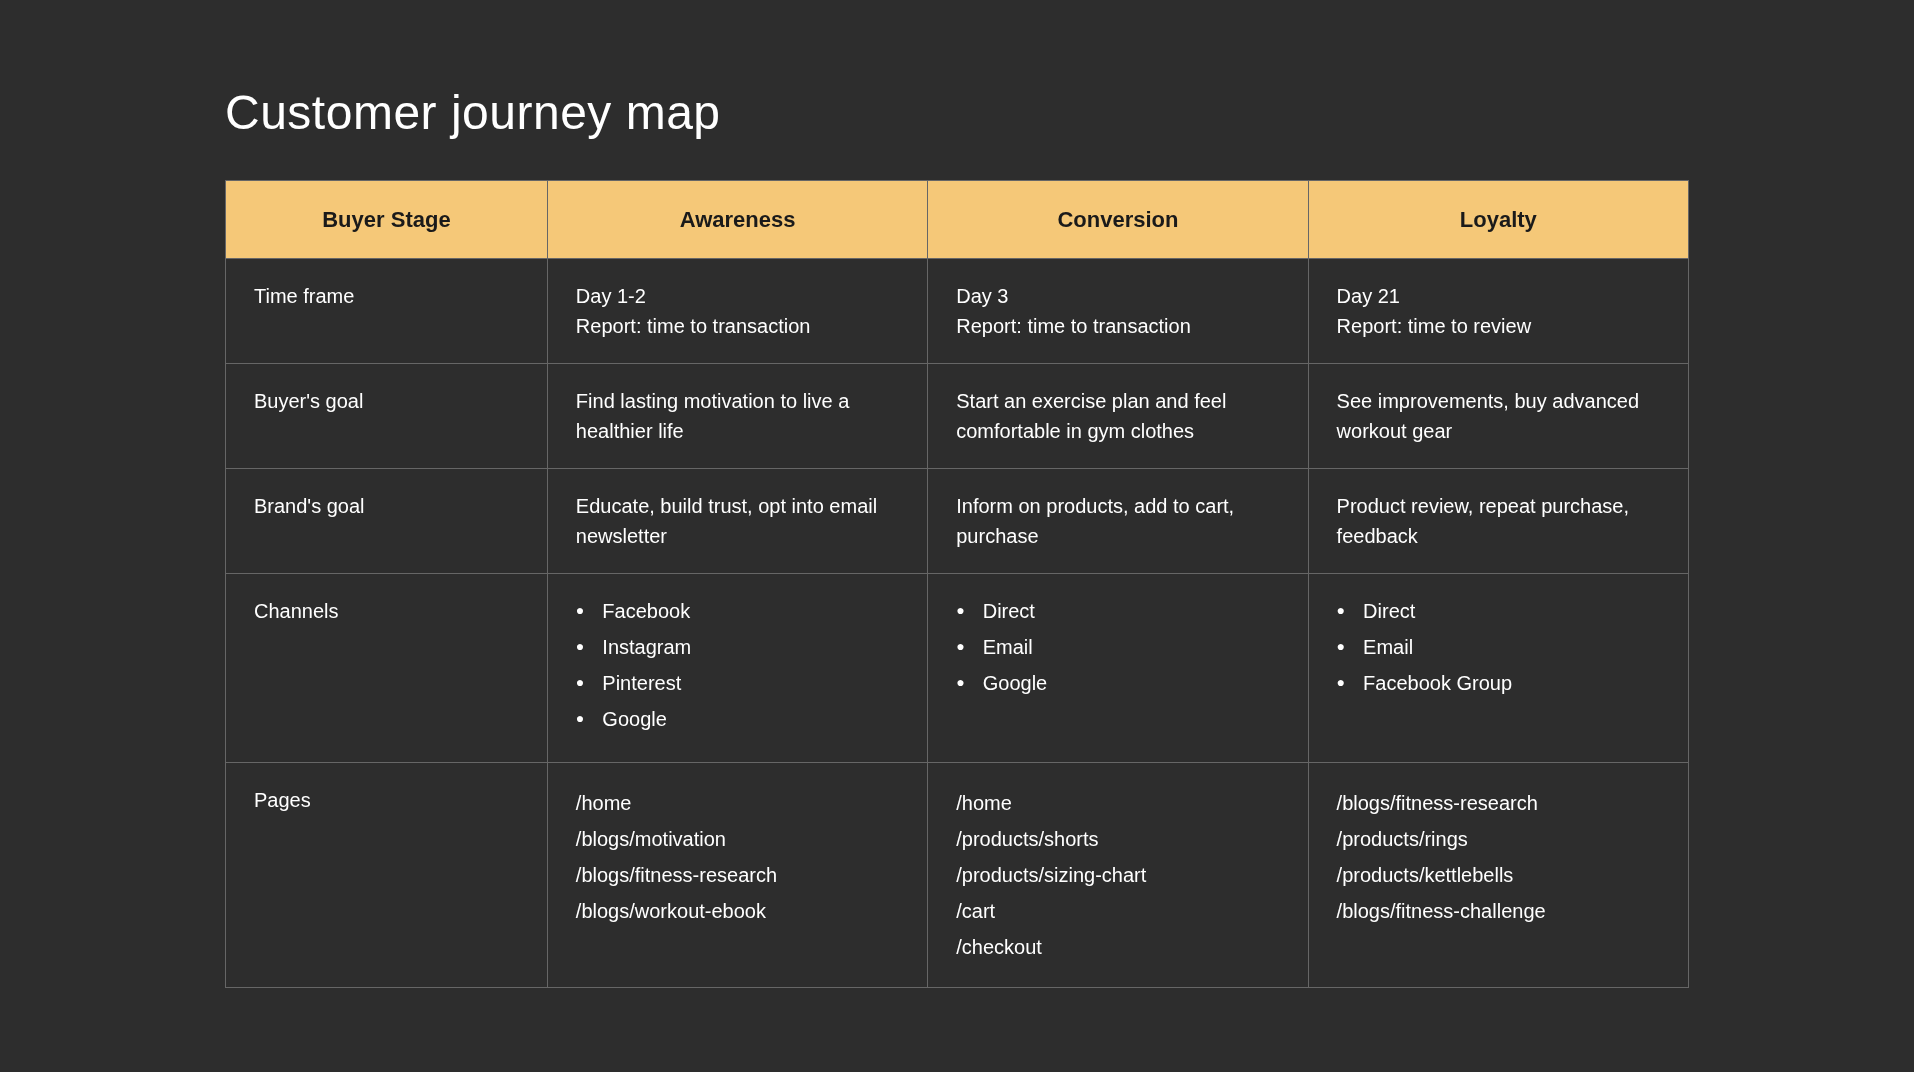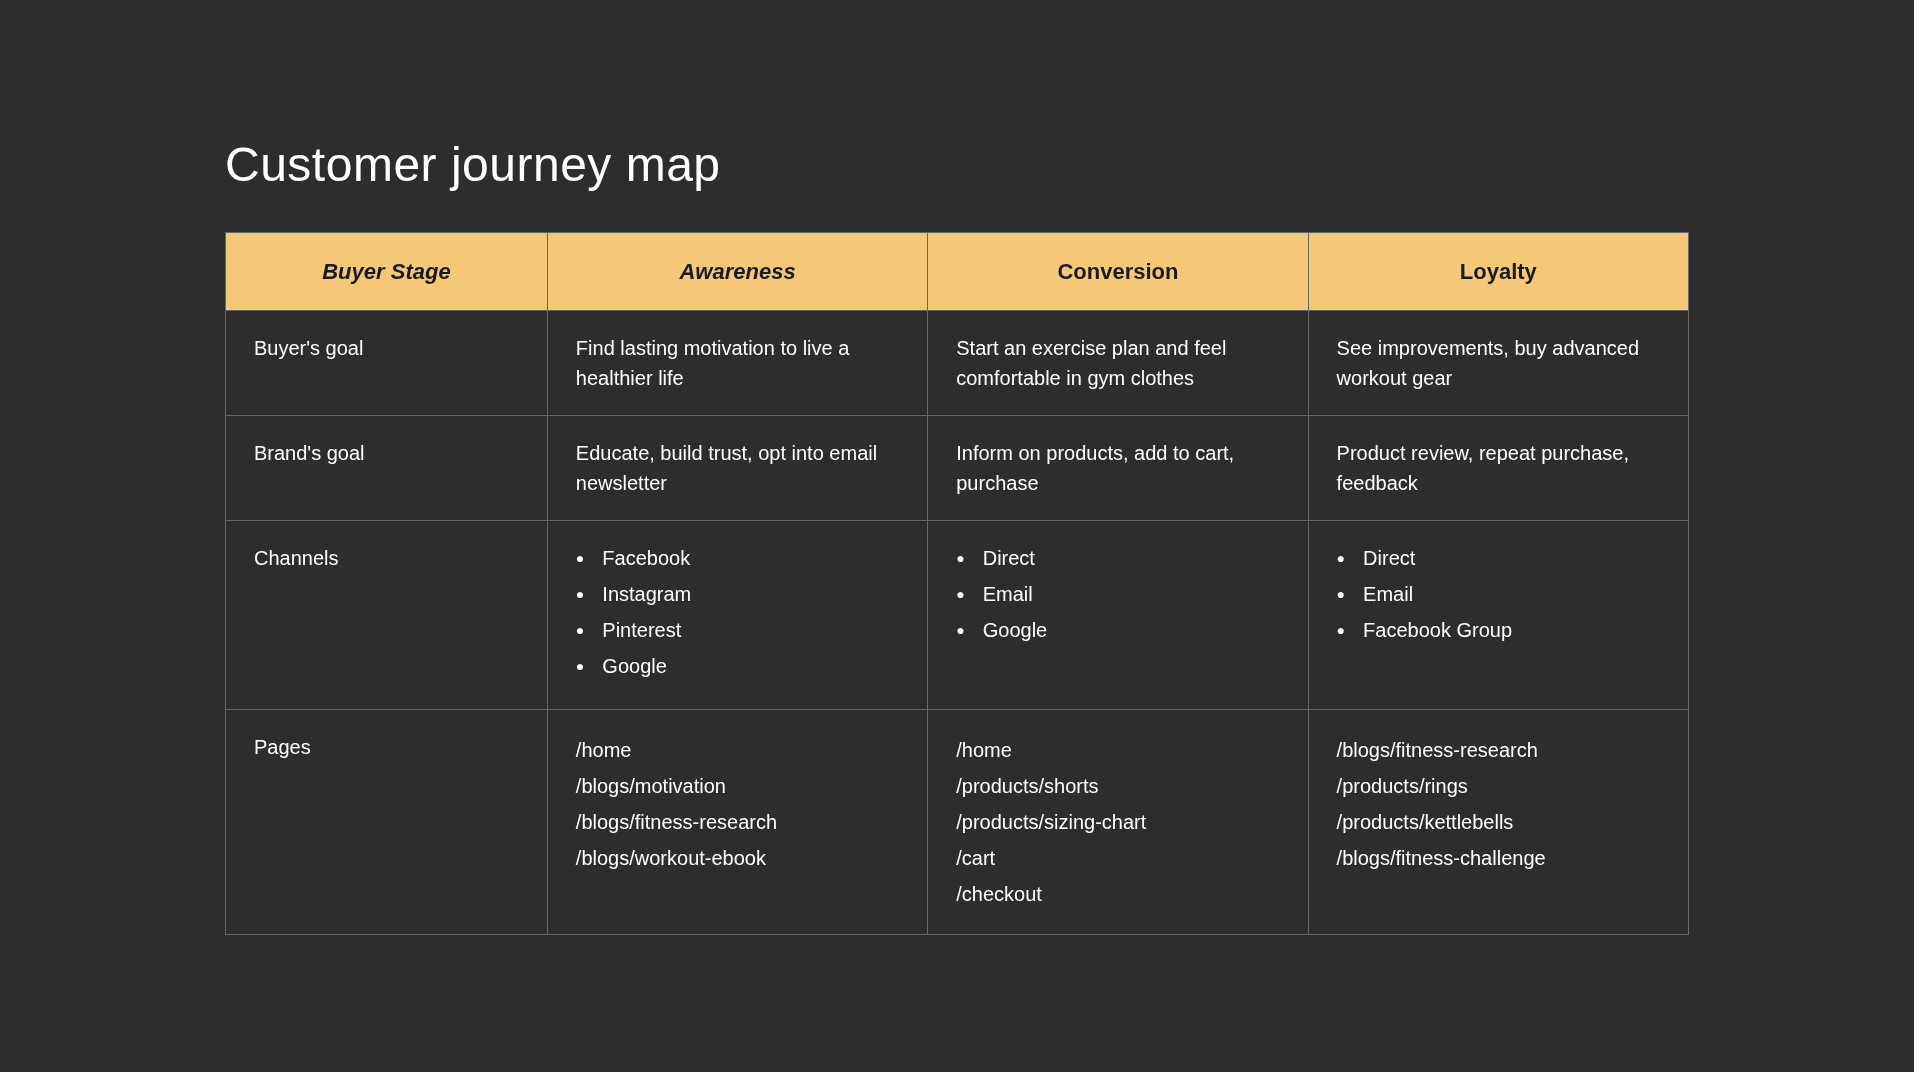--- a/index.html
+++ b/index.html
@@ -85,26 +85,24 @@
       font-size: 14px;
       flex-shrink: 0;
     }
 
     .pages-content {
       line-height: 1.8;
     }
 
     .col-buyer-stage {
       width: 22%;
-      font-style: italic;
     }
 
     .col-awareness {
       width: 26%;
-      font-style: italic;
     }
 
     .col-conversion {
       width: 26%;
     }
 
     .col-loyalty {
       width: 26%;
     }
   </style>
@@ -118,20 +116,32 @@
     <thead>
       <tr class="header-row">
         <th class="col-buyer-stage">Buyer Stage</th>
         <th class="col-awareness">Awareness</th>
         <th class="col-conversion">Conversion</th>
         <th class="col-loyalty">Loyalty</th>
       </tr>
     </thead>
     <tbody>
 
+      <tr class="data-row">
+        <td class="row-label">Time frame</td>
+        <td>
+          <span>Day 1-2<br>Report: time to transaction</span>
+        </td>
+        <td>
+          <span>Day 3<br>Report: time to transaction</span>
+        </td>
+        <td>
+          <span>Day 21<br>Report: time to review</span>
+        </td>
+      </tr>
 
       <tr class="data-row">
         <td class="row-label">Buyer's goal</td>
         <td>Find lasting motivation to live a healthier life</td>
         <td>Start an exercise plan and feel comfortable in gym clothes</td>
         <td>See improvements, buy advanced workout gear</td>
       </tr>
 
       <tr class="data-row">
         <td class="row-label">Brand's goal</td>

